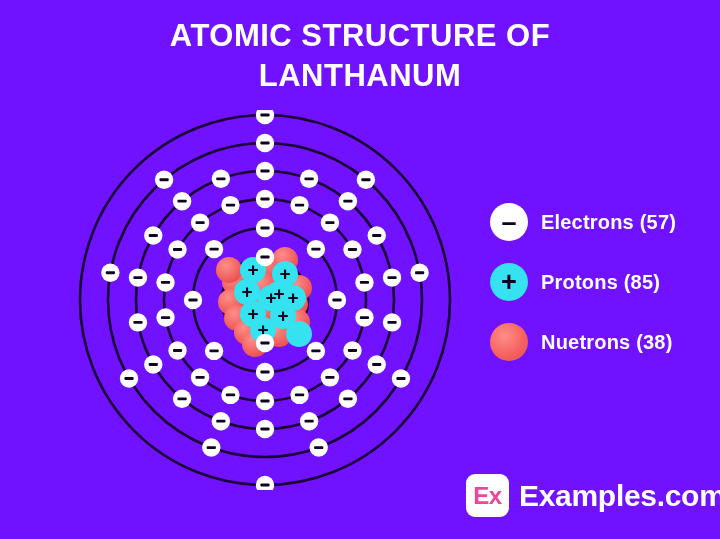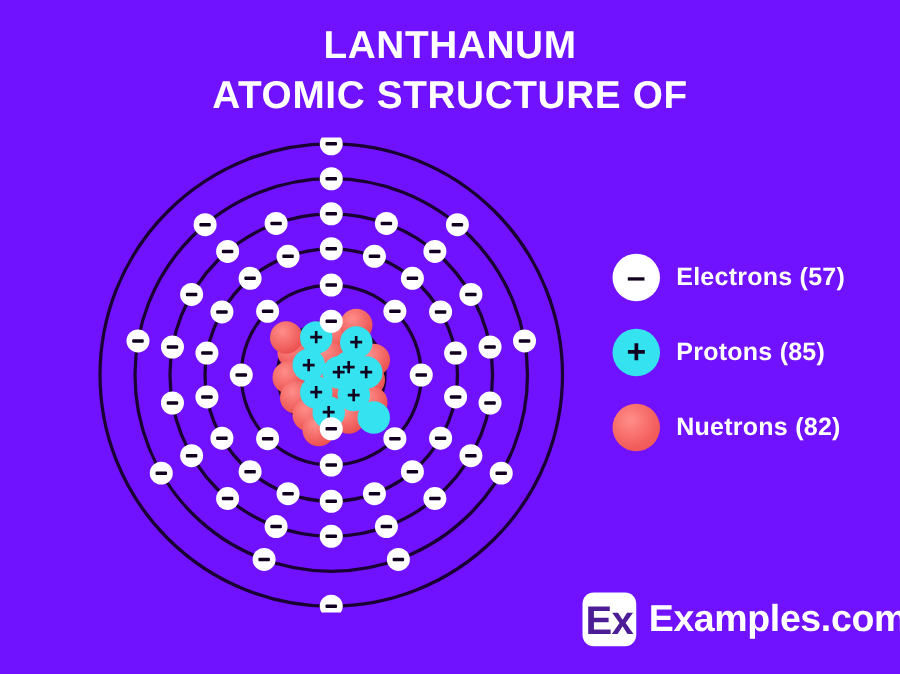--- a/index.html
+++ b/index.html
@@ -104,41 +104,41 @@
     width: 43px;
     height: 43px;
     border-radius: 9px;
     background: #ffffff;
     display: flex;
     align-items: center;
     justify-content: center;
     margin-right: 10px;
   }
   #brand-mark span {
-    color: #4c1d95;
-    font-size: 32px;
+    color: #ec4899;
+    font-size: 24px;
     font-weight: bold;
     letter-spacing: -0.5px;
     line-height: 1;
   }
   #brand-text {
     color: #ffffff;
     font-size: 30px;
     font-weight: bold;
     letter-spacing: -0.3px;
   }
 </style>
 </head>
 <body>
 
 <div id="stage">
 
   <div id="title">
+    <span class="ln">ATOMIC STRUCTURE OF</span>
     <span class="ln">LANTHANUM</span>
-    <span class="ln">ATOMIC STRUCTURE OF</span>
   </div>
 
   <div id="atom">
       <svg width="380" height="380" viewBox="0 0 380 380">
         <defs>
           <radialGradient id="neutronGrad" cx="38%" cy="32%" r="72%">
             <stop offset="0%" stop-color="#ff8e8a"></stop>
             <stop offset="100%" stop-color="#ea4e4d"></stop>
           </radialGradient>
         </defs>
@@ -312,21 +312,21 @@
       <div class="legend-label">Electrons (57)</div>
     </div>
     <div class="legend-row">
       <div class="legend-swatch proton">
         <div class="sign">+</div>
       </div>
       <div class="legend-label">Protons (85)</div>
     </div>
     <div class="legend-row">
       <div class="legend-swatch neutron"></div>
-      <div class="legend-label">Nuetrons (82)</div>
+      <div class="legend-label">Nuetrons (38)</div>
     </div>
   </div>
 
   <div id="brand">
     <div id="brand-mark">
       <span>Ex</span>
     </div>
     <div id="brand-text">Examples.com</div>
   </div>
 

